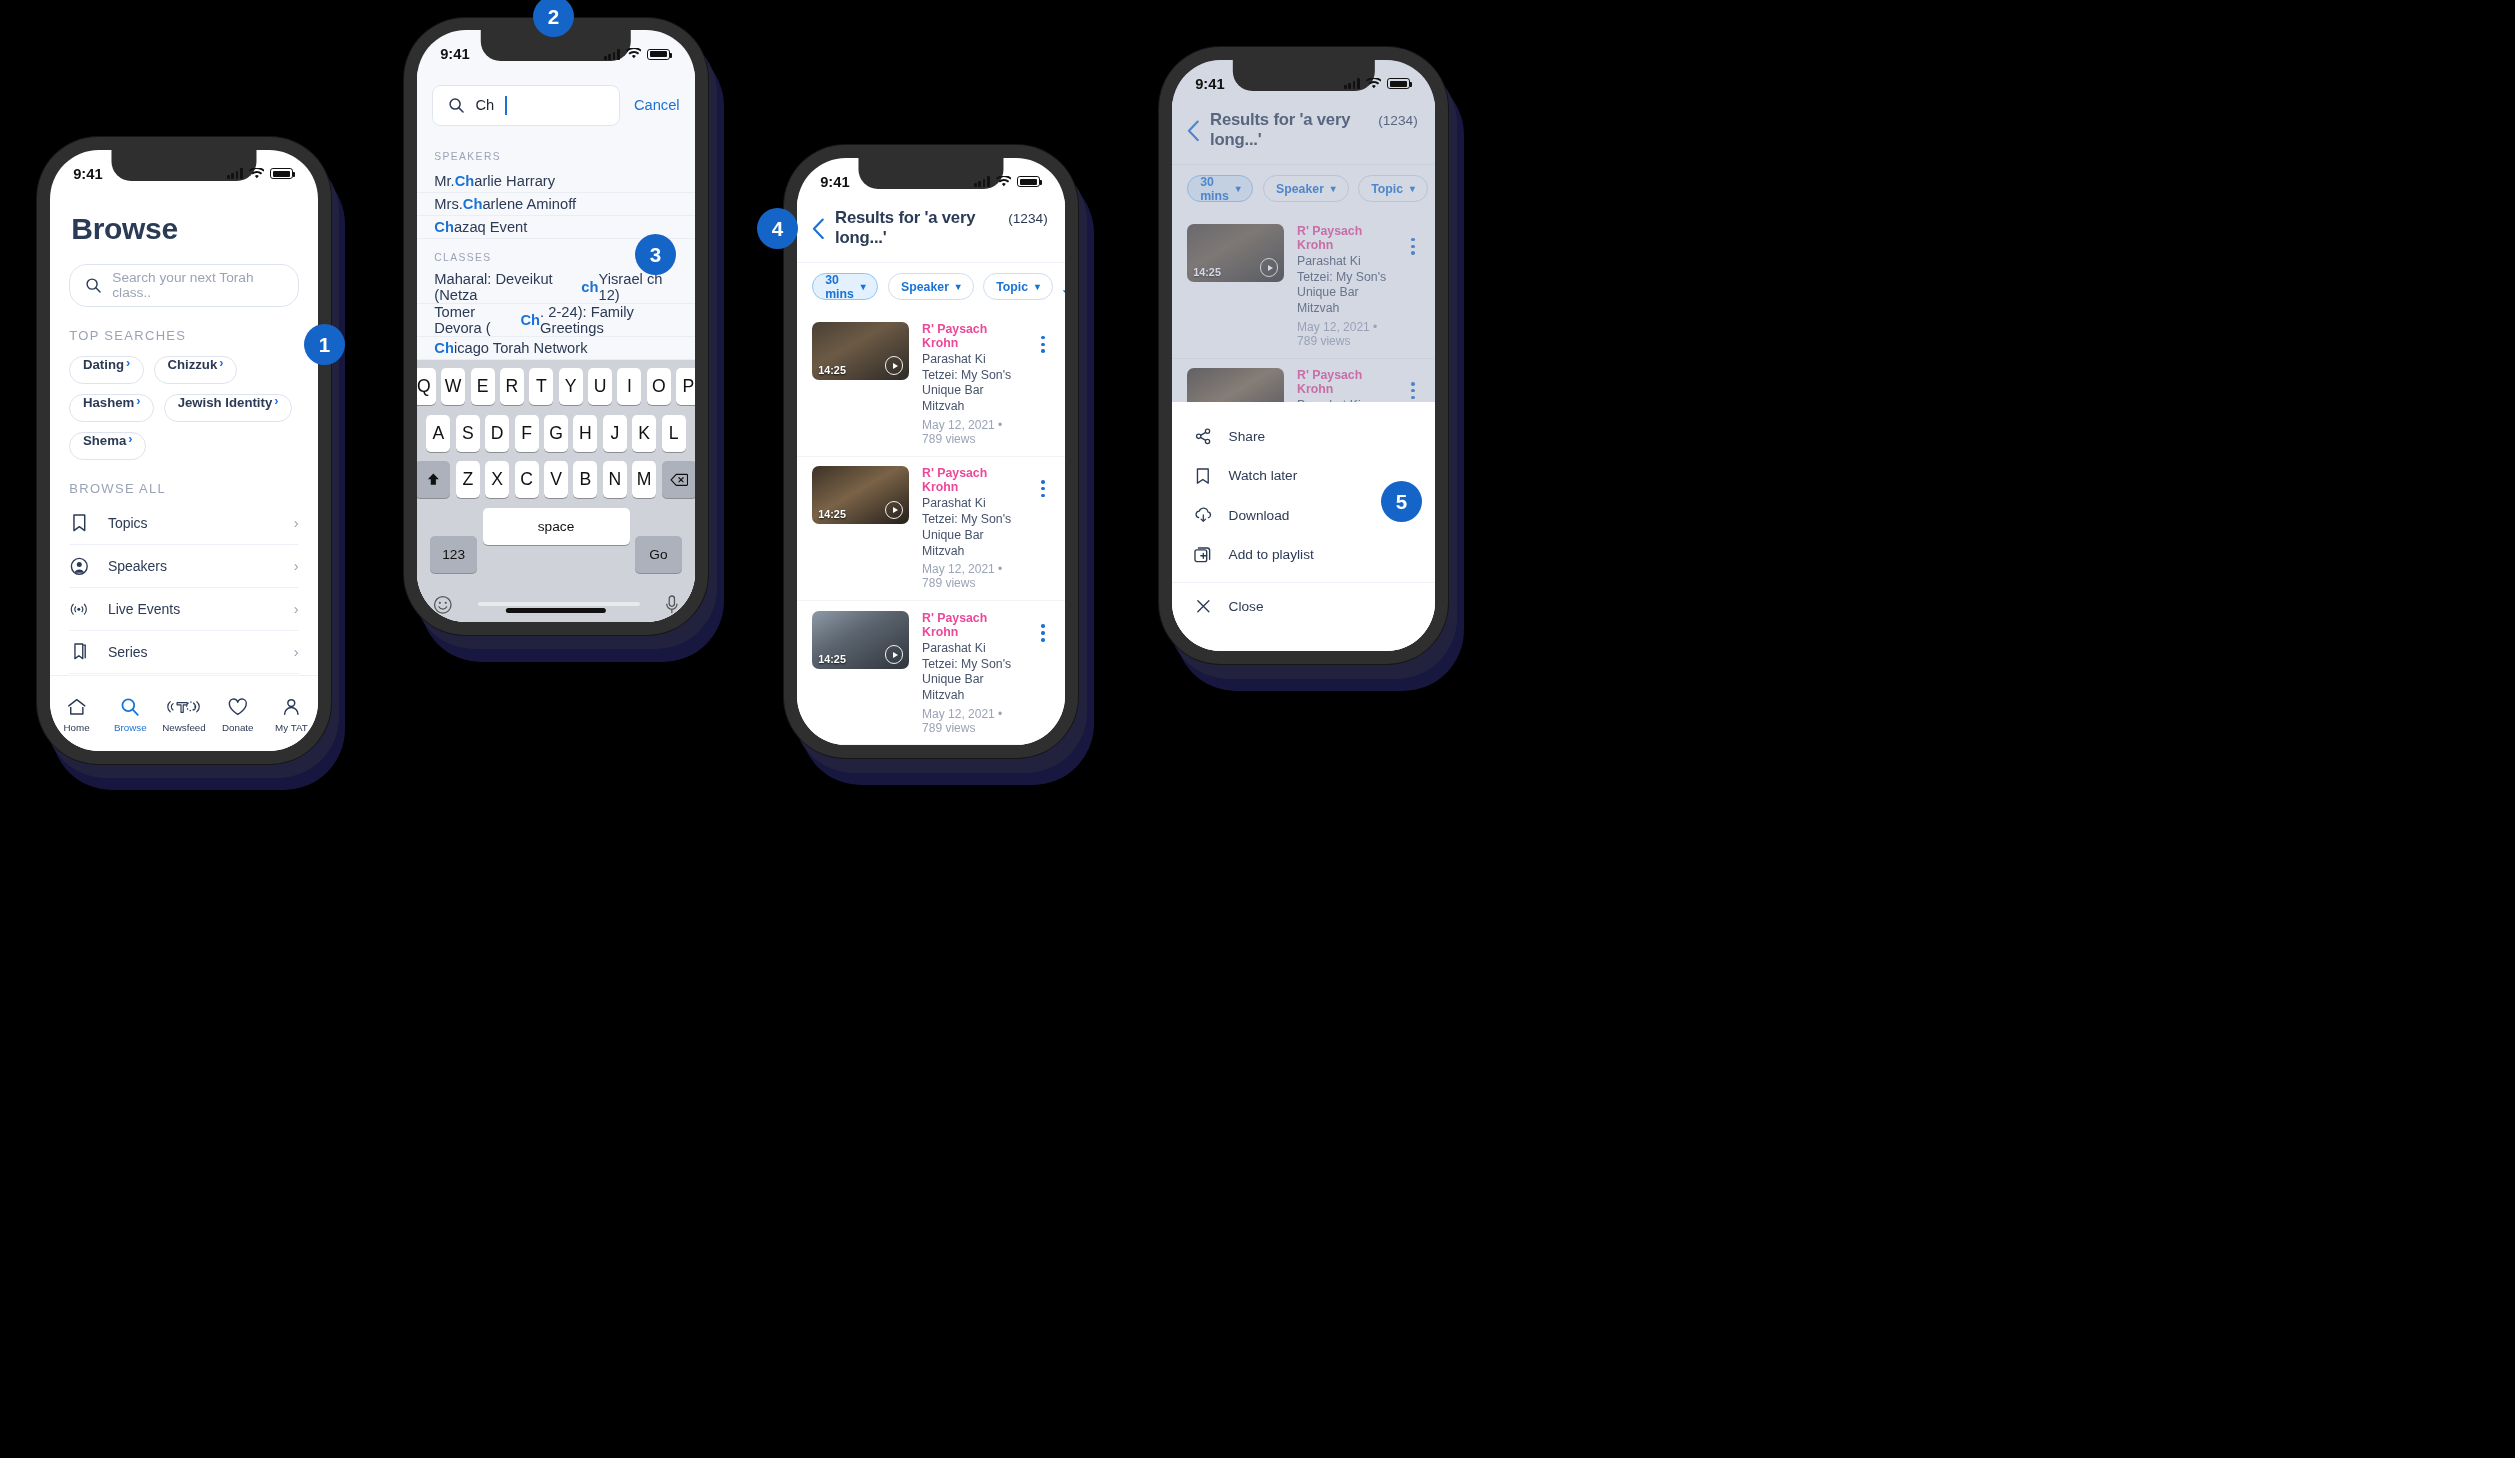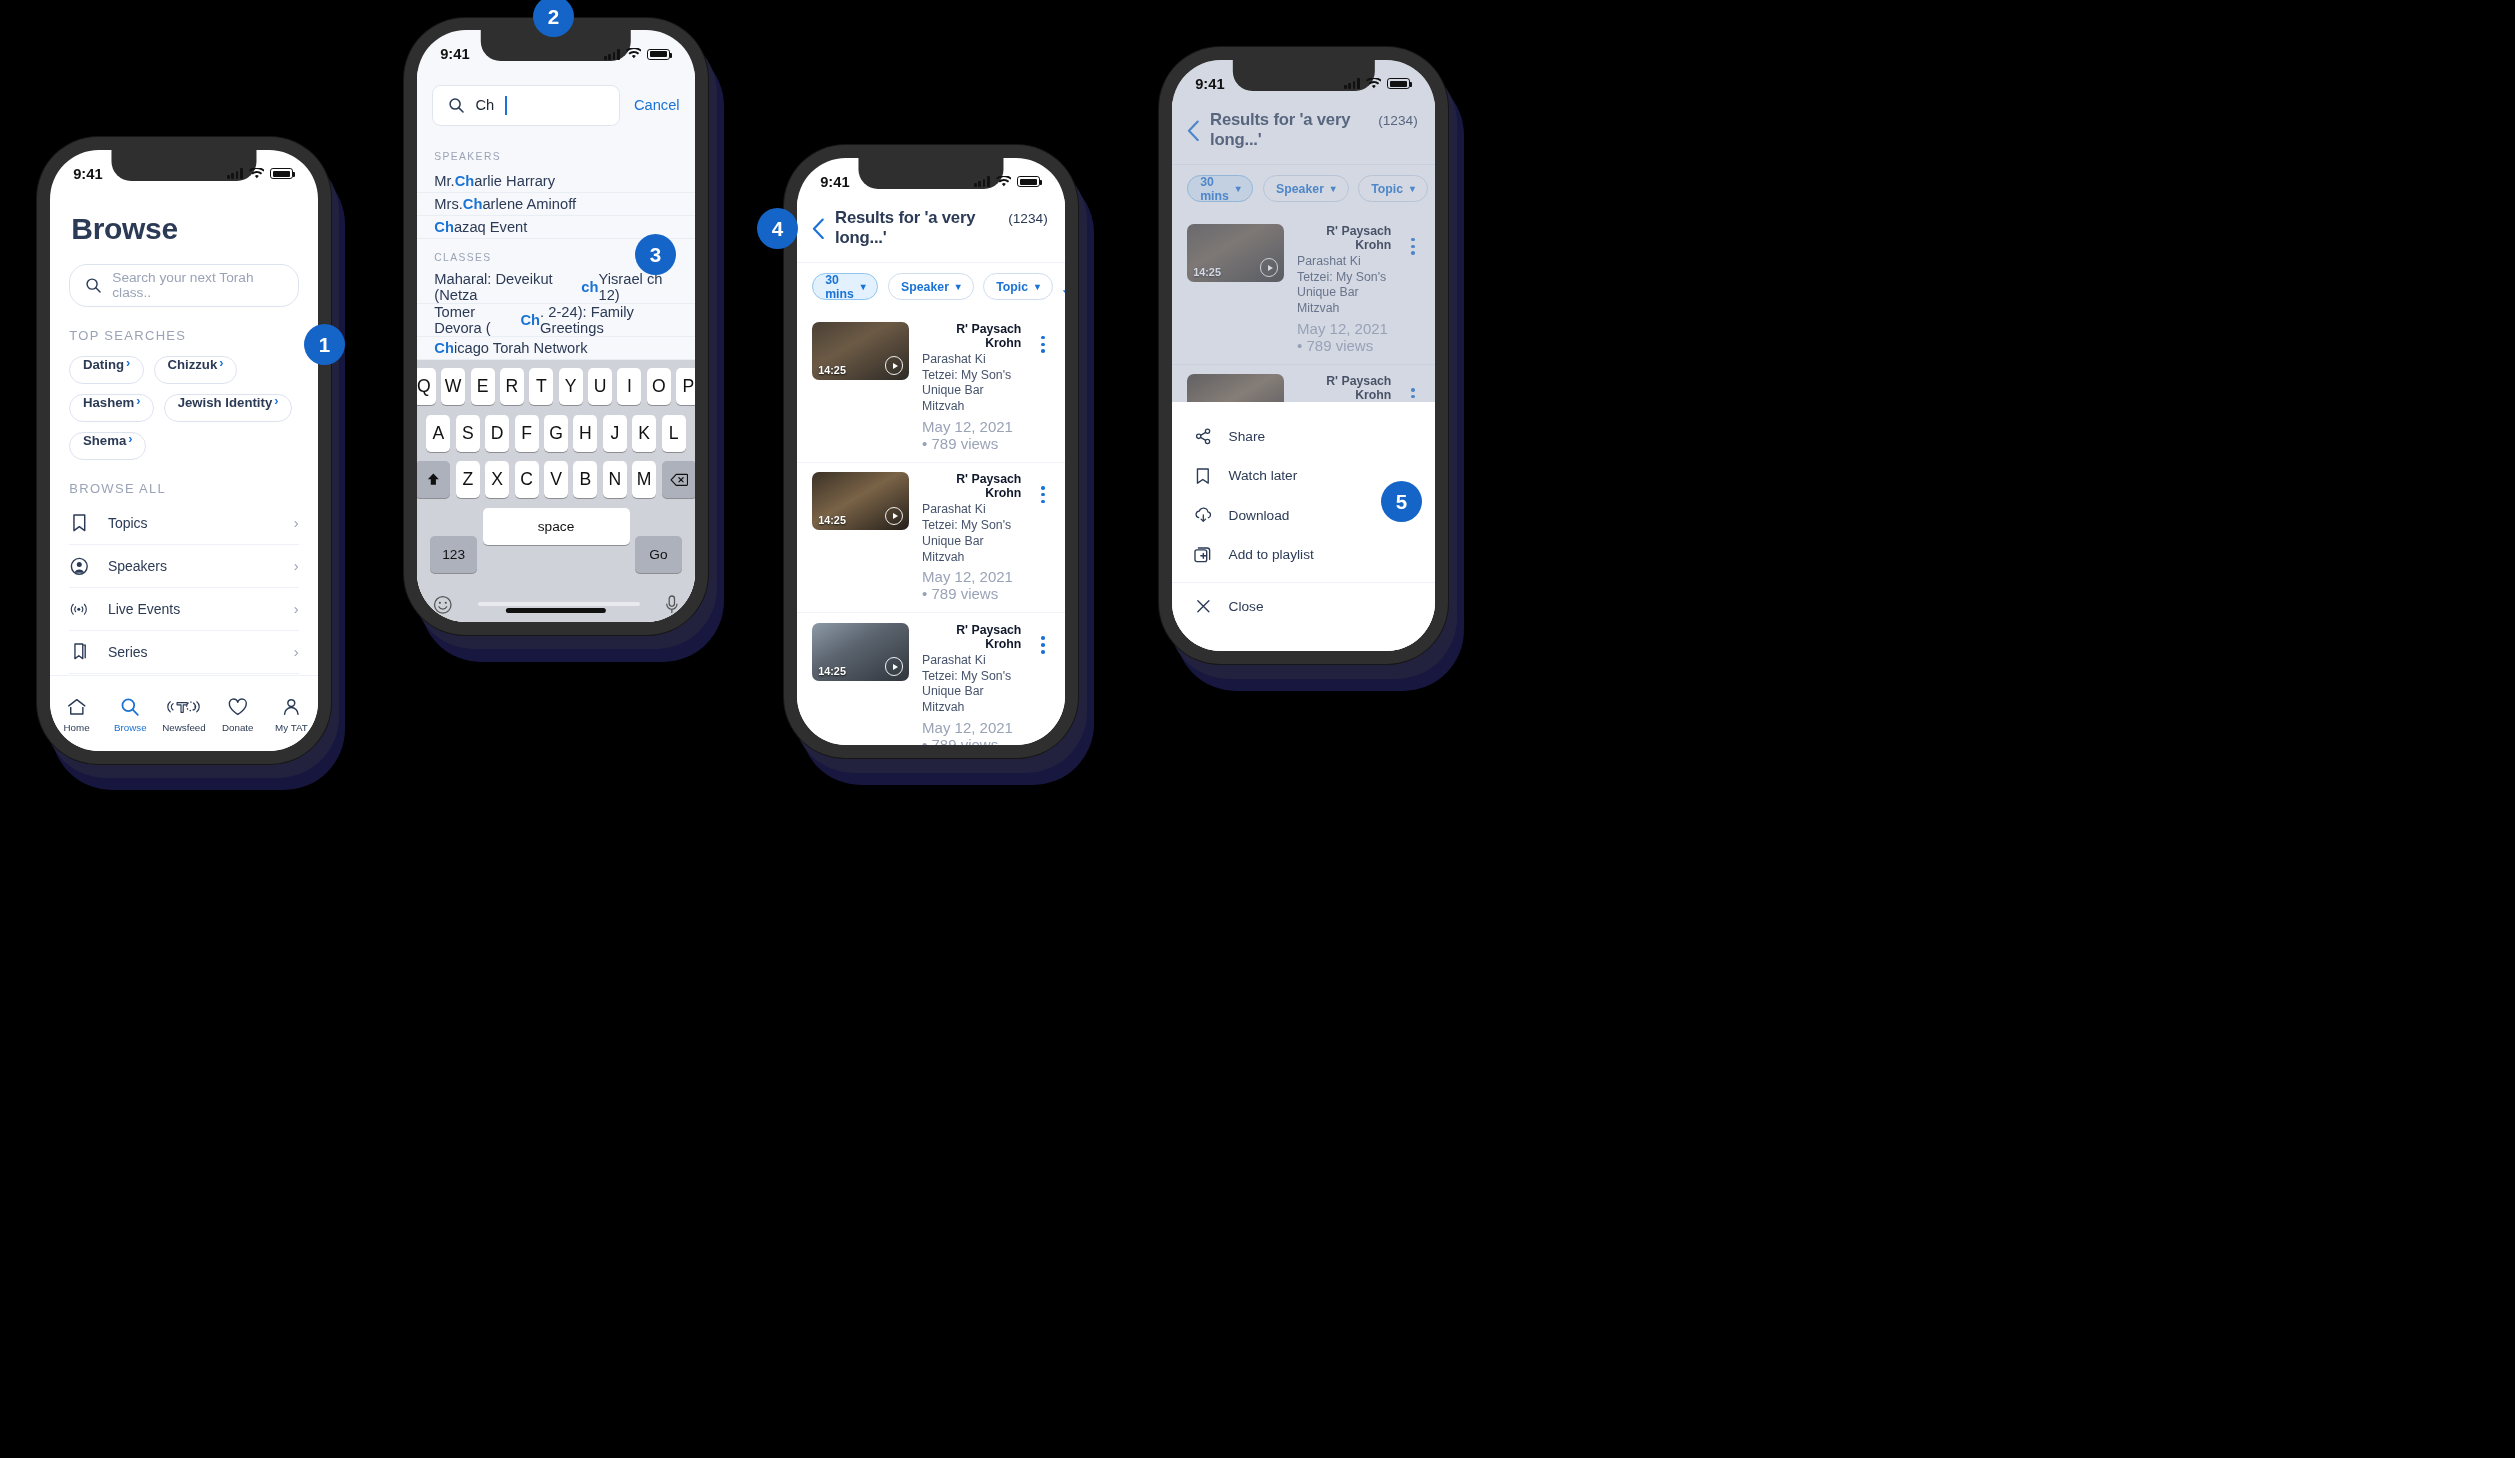--- a/index.html
+++ b/index.html
@@ -144,23 +144,23 @@
   .thumb .dur {
     position:absolute; left:5.9px; bottom:3.9px; color:#fff; font-size:10.8px; font-weight:600;
     text-shadow:0 1px 2px rgba(0,0,0,.8);
   }
   .thumb .play {
     position:absolute; right:5.9px; bottom:4.9px; width:18.6px; height:18.6px; border-radius:50%;
     border:1.6px solid rgba(255,255,255,.92); display:flex; align-items:center; justify-content:center;
   }
   .thumb .play::after{ content:""; border-left:5.9px solid #fff; border-top:3.9px solid transparent; border-bottom:3.9px solid transparent; margin-left:2px; }
   .rmeta { flex:1; min-width:0; }
-  .rspk { font-size:12.3px; font-weight:bold; color:#0f172a; margin-bottom:2px;text-align:right; }
+  .rspk { font-size:12.3px; font-weight:bold; color:#ec4899; margin-bottom:2px; }
   .rtitle { font-size:12.3px; color:#46536b; line-height:1.28; }
-  .rsub { font-size:15px; color:#9aa3b6; margin-top:2.9px; }
+  .rsub { font-size:12px; color:#9aa3b6; margin-top:2.9px; }
   .kebab { width:17.6px; display:flex; flex-direction:column; align-items:center; gap:3.4px; padding-top:13.7px; }
   .kebab i { width:3.5px; height:3.5px; border-radius:50%; background:#1a73d4; display:block; }
 
   
   .dim { position:absolute; inset:0; background:rgba(150,163,185,.42); z-index:30; }
   .sheet {
     position:absolute; left:0; right:0; bottom:0; background:#fff; z-index:31;
     padding:15.7px 0 25.5px 0; border-top-left-radius:0; border-top-right-radius:0;
   }
   .srow { display:flex; align-items:center; gap:15.7px; padding:9.8px 21.6px; font-size:13.7px; color:#2b3a55; }

